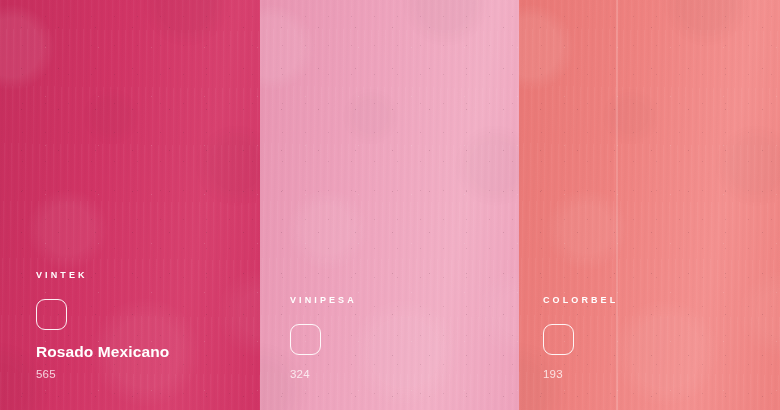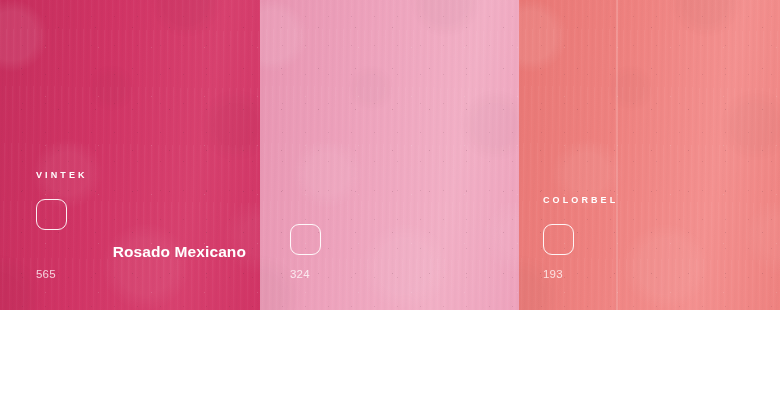--- a/index.html
+++ b/index.html
@@ -19,21 +19,21 @@
     position: relative;
     width: 780px;
     height: 410px;
     display: flex;
     flex-direction: row;
     overflow: hidden;
   }
 
   .panel {
     position: relative;
-    height: 310px;
+    height: 410px;
     overflow: hidden;
     box-sizing: border-box;
   }
 
   .panel-1 { width: 260px; }
   .panel-2 { width: 259px; }
   .panel-3 { width: 261px; }
 
   
   .fill {
@@ -137,21 +137,20 @@
   }
 
   .color-name {
     font-size: 15.5px;
     font-weight: 700;
     color: #ffffff;
     line-height: 1;
     margin: 0 0 9px 0;
     letter-spacing: 0.1px;
     white-space: nowrap;
-    text-align: right;
   }
 
   .color-code {
     font-size: 11.5px;
     font-weight: 400;
     color: rgba(255,255,255,0.78);
     line-height: 1;
     margin: 0;
     letter-spacing: 0.2px;
     white-space: nowrap;
@@ -176,20 +175,21 @@
     </div>
   </div>
 
   <div class="panel panel-2">
     <div class="fill" style="background: linear-gradient(100deg, rgb(232, 149, 178) 0%, rgb(238, 163, 189) 38%, rgb(242, 176, 198) 72%, rgb(238, 163, 189) 100%);"></div>
     <div class="grain"></div>
     <div class="speckle"></div>
     <div class="fibers"></div>
 
     <div class="content">
+      <div class="brand">VINIPESA</div>
       <div class="swatch-icon"></div>
       <div class="color-code">324</div>
     </div>
   </div>
 
   <div class="panel panel-3">
     <div class="fill" style="background: linear-gradient(100deg, rgb(233, 119, 117) 0%, rgb(239, 130, 128) 38%, rgb(244, 145, 144) 72%, rgb(239, 130, 128) 100%);"></div>
     <div class="grain"></div>
     <div class="speckle"></div>
     <div class="fibers"></div>

